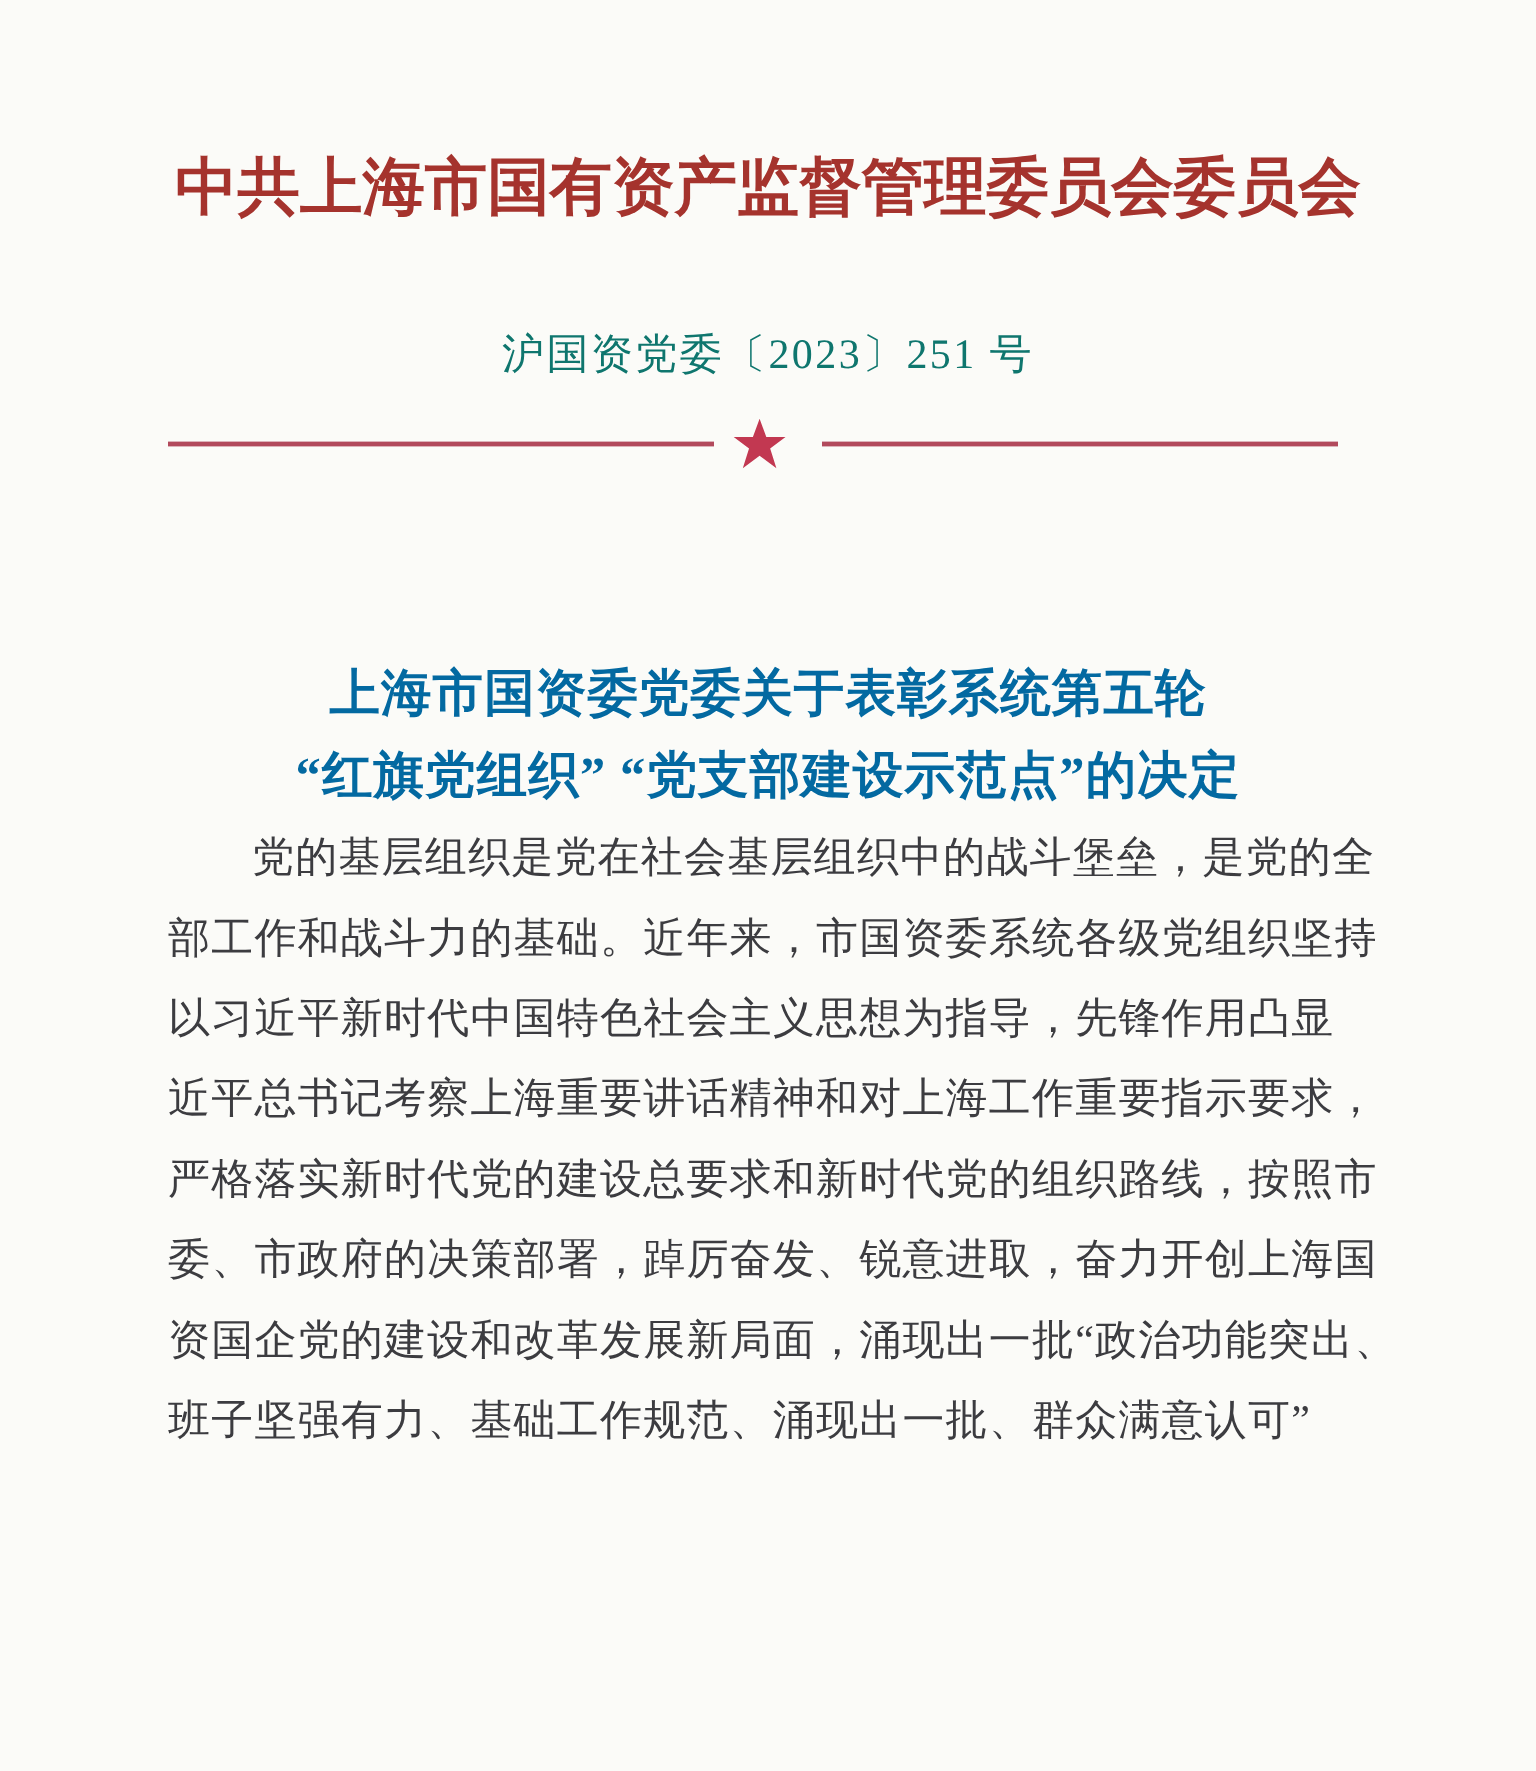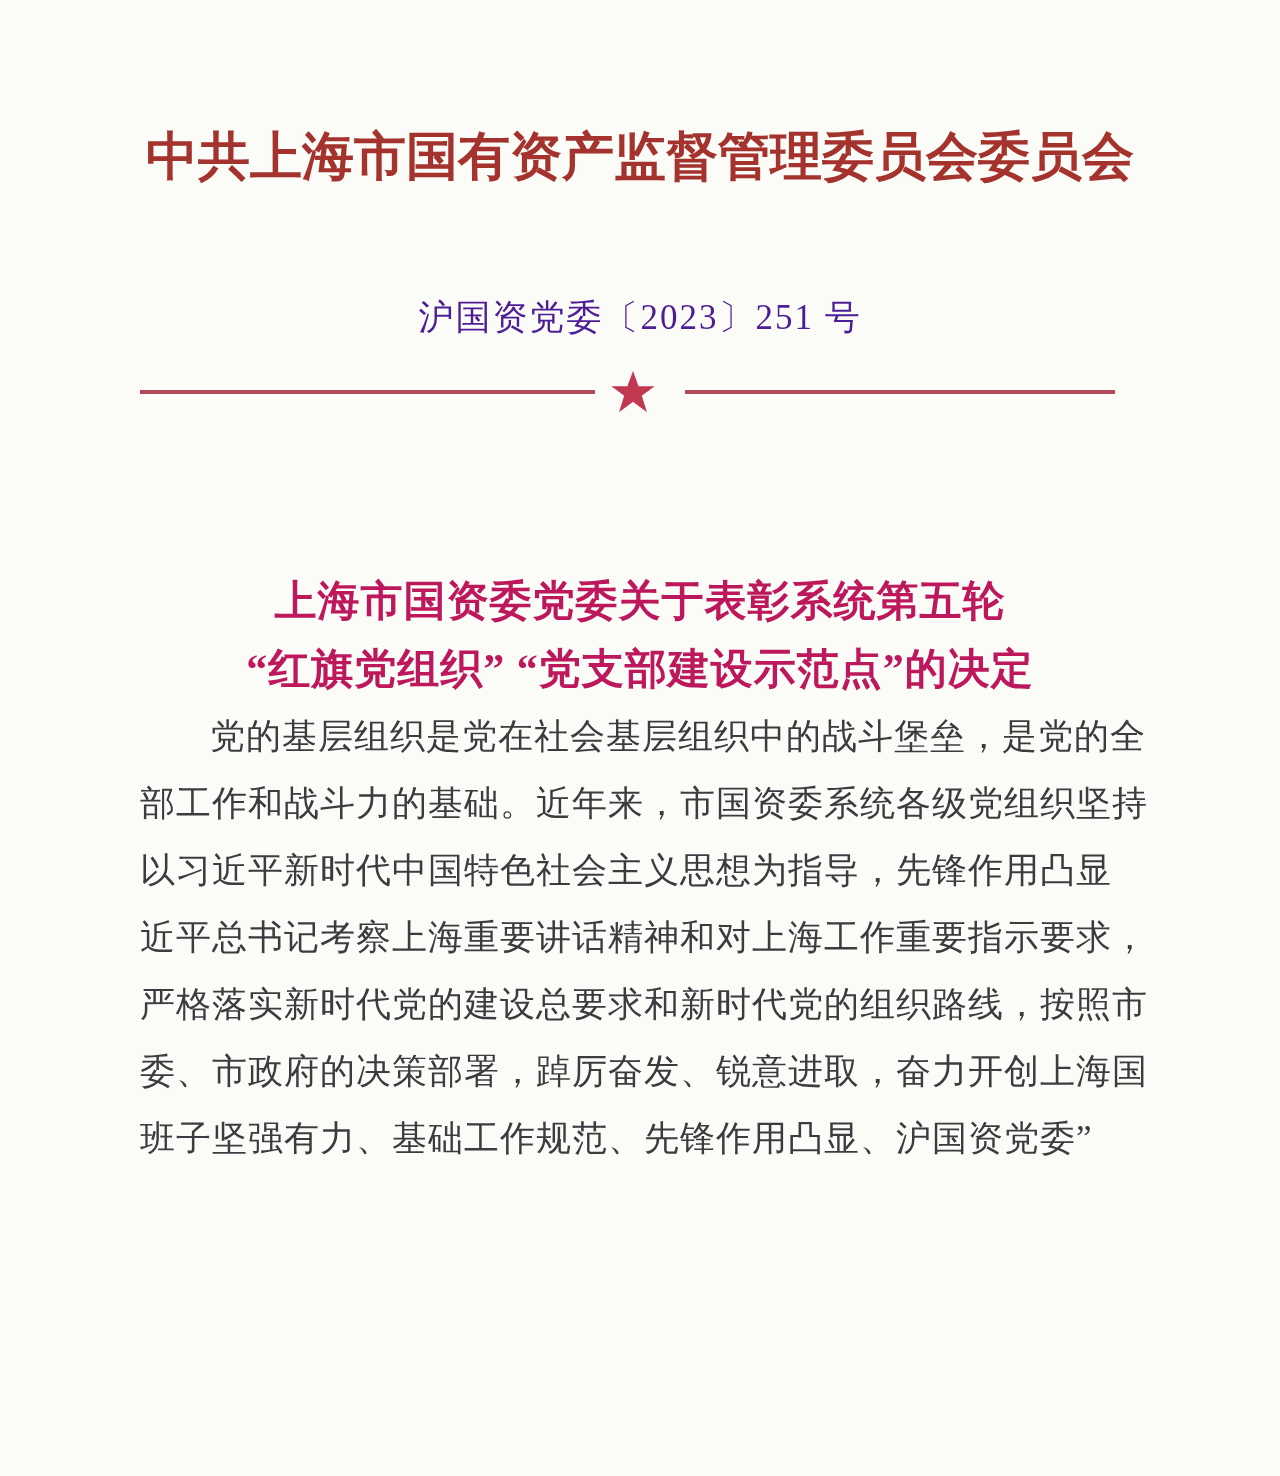--- a/index.html
+++ b/index.html
@@ -23,25 +23,25 @@
     margin: 0;
     text-align: center;
     font-size: 52px;
     line-height: 66px;
     font-weight: bold;
     color: #a5332d;
     letter-spacing: 0px;
     white-space: nowrap;
   }
   .doc-number {
-    margin-top: 103px;
+    margin-top: 81px;
     text-align: center;
     font-size: 35px;
     line-height: 49px;
-    color: #4c1d95;
+    color: #0f766e;
     letter-spacing: 2px;
   }
   .red-rule {
     margin-top: 25px;
     height: 50px;
     display: flex;
     align-items: center;
   }
   .rule-line {
     height: 4px;
@@ -55,21 +55,21 @@
     margin-left: 16px;
     margin-right: 30px;
     display: block;
   }
   .doc-title {
     margin-top: 150px;
     text-align: center;
     font-size: 42px;
     line-height: 68px;
     font-weight: bold;
-    color: #be185d;
+    color: #0369a1;
     letter-spacing: 1px;
   }
   .salutation {
     margin-top: 73px;
     font-size: 35px;
     line-height: 67px;
     letter-spacing: 1px;
     color: #3c3c40;
   }
   .paragraph {
@@ -104,16 +104,17 @@
   </div>
 
 
   <div class="paragraph">
     <div class="body-line indent">党的基层组织是党在社会基层组织中的战斗堡垒，是党的全</div>
     <div class="body-line">部工作和战斗力的基础。近年来，市国资委系统各级党组织坚持</div>
     <div class="body-line">以习近平新时代中国特色社会主义思想为指导，先锋作用凸显</div>
     <div class="body-line">近平总书记考察上海重要讲话精神和对上海工作重要指示要求，</div>
     <div class="body-line">严格落实新时代党的建设总要求和新时代党的组织路线，按照市</div>
     <div class="body-line">委、市政府的决策部署，踔厉奋发、锐意进取，奋力开创上海国</div>
-    <div class="body-line">班子坚强有力、基础工作规范、先锋作用凸显、沪国资党委”</div>
+    <div class="body-line">资国企党的建设和改革发展新局面，涌现出一批“政治功能突出、</div>
+    <div class="body-line">班子坚强有力、基础工作规范、涌现出一批、群众满意认可”</div>
   </div>
 
 </div>
 
 </body></html>

